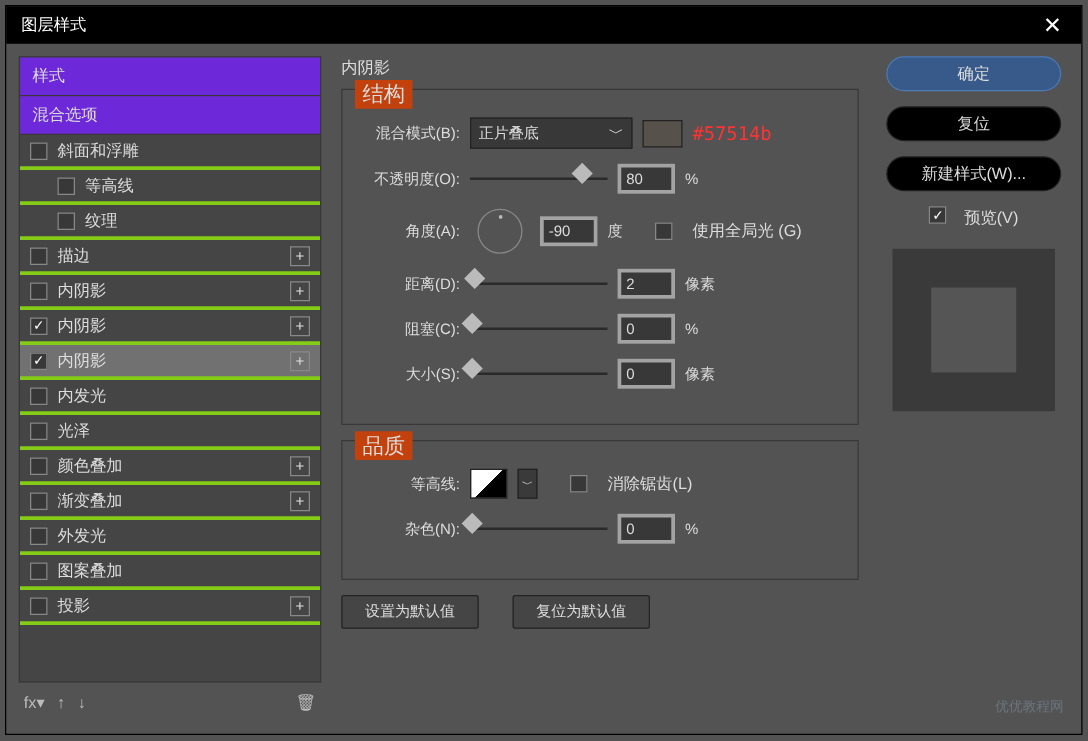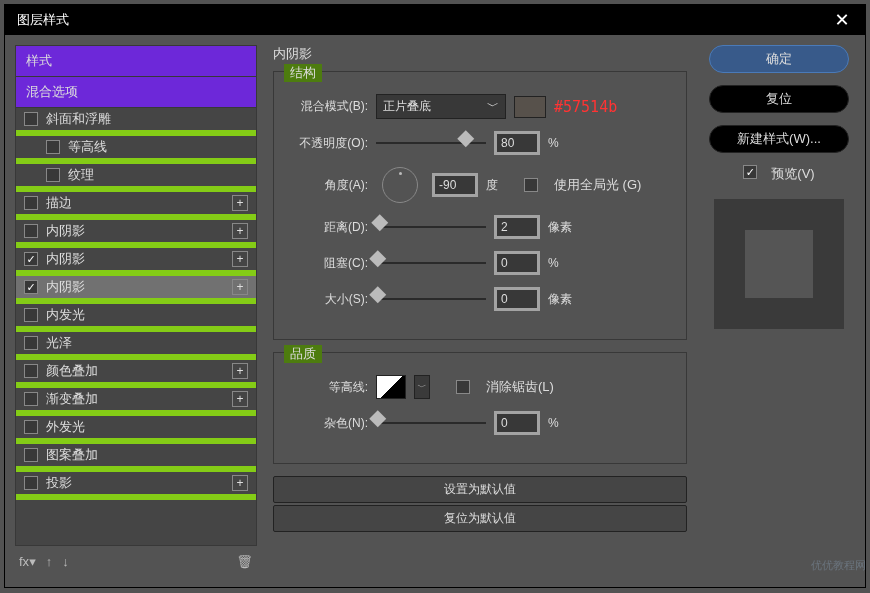--- a/index.html
+++ b/index.html
@@ -4,54 +4,54 @@
 <style>
 * { margin: 0; padding: 0; box-sizing: border-box; font-family: "Microsoft YaHei", sans-serif; }
 body { background: #535353; width: 870px; height: 593px; overflow: hidden; }
 .dialog { background: #535353; width: 862px; height: 584px; margin: 4px; border: 1px solid #000; }
 .titlebar { background: #000; color: #fff; height: 30px; display: flex; align-items: center; justify-content: space-between; padding: 0 8px 0 12px; font-size: 13px; }
 .close-btn { width: 30px; height: 30px; display: flex; align-items: center; justify-content: center; font-size: 18px; cursor: pointer; }
 .body { display: flex; padding: 10px; gap: 8px; height: calc(100% - 30px); }
 .sidebar { width: 242px; display: flex; flex-direction: column; }
 .style-list { flex: 1; border: 1px solid #383838; background: #454545; }
 .style-header { padding: 6px 10px; color: #ddd; font-size: 13px; border-bottom: 1px solid #383838; background: #6d28d9; }
-.style-item { display: flex; align-items: center; padding: 5px 8px; color: #ddd; font-size: 13px; border-bottom: 6px solid #84cc16; position: relative; height: 28px; }
+.style-item { display: flex; align-items: center; padding: 5px 8px; color: #ddd; font-size: 13px; border-bottom: 3px solid #84cc16; position: relative; height: 28px; }
 .style-item.selected { background: #717171; }
 .style-item.indent { padding-left: 30px; }
 .checkbox { width: 14px; height: 14px; border: 1px solid #888; margin-right: 8px; background: #383838; display: flex; align-items: center; justify-content: center; font-size: 11px; color: #fff; }
 .checkbox.checked::before { content: "✓"; }
 .plus-icon { position: absolute; right: 8px; width: 16px; height: 16px; border: 1px solid #888; display: flex; align-items: center; justify-content: center; font-size: 12px; color: #ddd; }
 .sidebar-footer { display: flex; align-items: center; padding: 8px 4px; color: #bbb; gap: 10px; }
 .sidebar-footer .spacer { flex: 1; }
 .main { flex: 1; color: #ddd; font-size: 13px; padding: 0 8px; }
 .section-title { margin-bottom: 8px; font-size: 13px; }
 .fieldset { border: 1px solid #383838; padding: 10px 14px 16px; margin-bottom: 12px; position: relative; }
-.fieldset-title { position: absolute; top: -8px; left: 10px; background: #4d7c0f; padding: 0 6px; font-size: 13px; }
+.fieldset-title { position: absolute; top: -8px; left: 10px; background: #c2410c; padding: 0 6px; font-size: 17px; }
 .row { display: flex; align-items: center; margin: 12px 0; gap: 8px; }
 .row-label { width: 80px; text-align: right; font-size: 12px; }
 .select { background: #383838; border: 1px solid #222; color: #ddd; padding: 3px 6px; width: 130px; font-size: 12px; display: flex; justify-content: space-between; align-items: center; }
 .color-swatch { width: 32px; height: 22px; background: #57514b; border: 1px solid #222; }
 .color-hex { color: #ff3333; font-size: 15px; font-family: monospace; }
 .slider { flex: 1; height: 2px; background: #2a2a2a; position: relative; max-width: 110px; }
 .slider-thumb { position: absolute; top: -5px; width: 12px; height: 12px; background: #bbb; transform: rotate(45deg) translateX(-6px); }
 .num-input { width: 46px; background: #383838; border: 3px solid #a3a3a3; color: #ddd; padding: 2px 4px; font-size: 12px; }
 .unit { font-size: 12px; width: 30px; }
 .angle-dial { width: 36px; height: 36px; border: 1px solid #888; border-radius: 50%; position: relative; margin: 0 6px; }
 .angle-dial::after { content: ""; position: absolute; width: 3px; height: 3px; background: #bbb; border-radius: 50%; top: 4px; left: 16px; }
 .contour-swatch { width: 30px; height: 24px; background: linear-gradient(135deg, #fff 50%, #000 50%); border: 1px solid #222; }
 .dropdown-arrow { width: 16px; height: 24px; background: #3a3a3a; border: 1px solid #222; display: flex; align-items: center; justify-content: center; font-size: 9px; }
-.btn-row { display: flex; gap: 2px; margin-top: 4px; flex-direction: column; }
+.btn-row { display: flex; gap: 27px; margin-top: 4px; }
 .btn-small { background: #454545; border: 1px solid #222; color: #ddd; padding: 4px 18px; font-size: 12px; border-radius: 2px; }
 .right-panel { width: 152px; display: flex; flex-direction: column; gap: 12px; align-items: center; }
 .btn { width: 140px; height: 28px; background: #000000; border: 1px solid #222; color: #ddd; display: flex; align-items: center; justify-content: center; border-radius: 14px; font-size: 13px; }
 .btn.primary { background: #385a8a; border-color: #4a7ab8; }
 .preview-check { display: flex; align-items: flex-start; gap: 6px; color: #ddd; font-size: 13px; }
 .preview-box { width: 130px; height: 130px; background: #3a3a3a; display: flex; align-items: center; justify-content: center; margin-top: 4px; }
 .preview-inner { width: 68px; height: 68px; background: #555; }
-.watermark { position: absolute; bottom: 20px; right: 4px; color: #7a8a9a; font-size: 11px; opacity: 0.6; }
+.watermark { position: absolute; bottom: 20px; right: 19px; color: #7a8a9a; font-size: 11px; opacity: 0.6; }
 .icon-sm { font-size: 13px; cursor: pointer; }
 </style>
 </head>
 <body>
 
 <div class="dialog">
   <div class="titlebar">
     <span>图层样式</span>
     <div class="close-btn">
       <span>✕</span>

